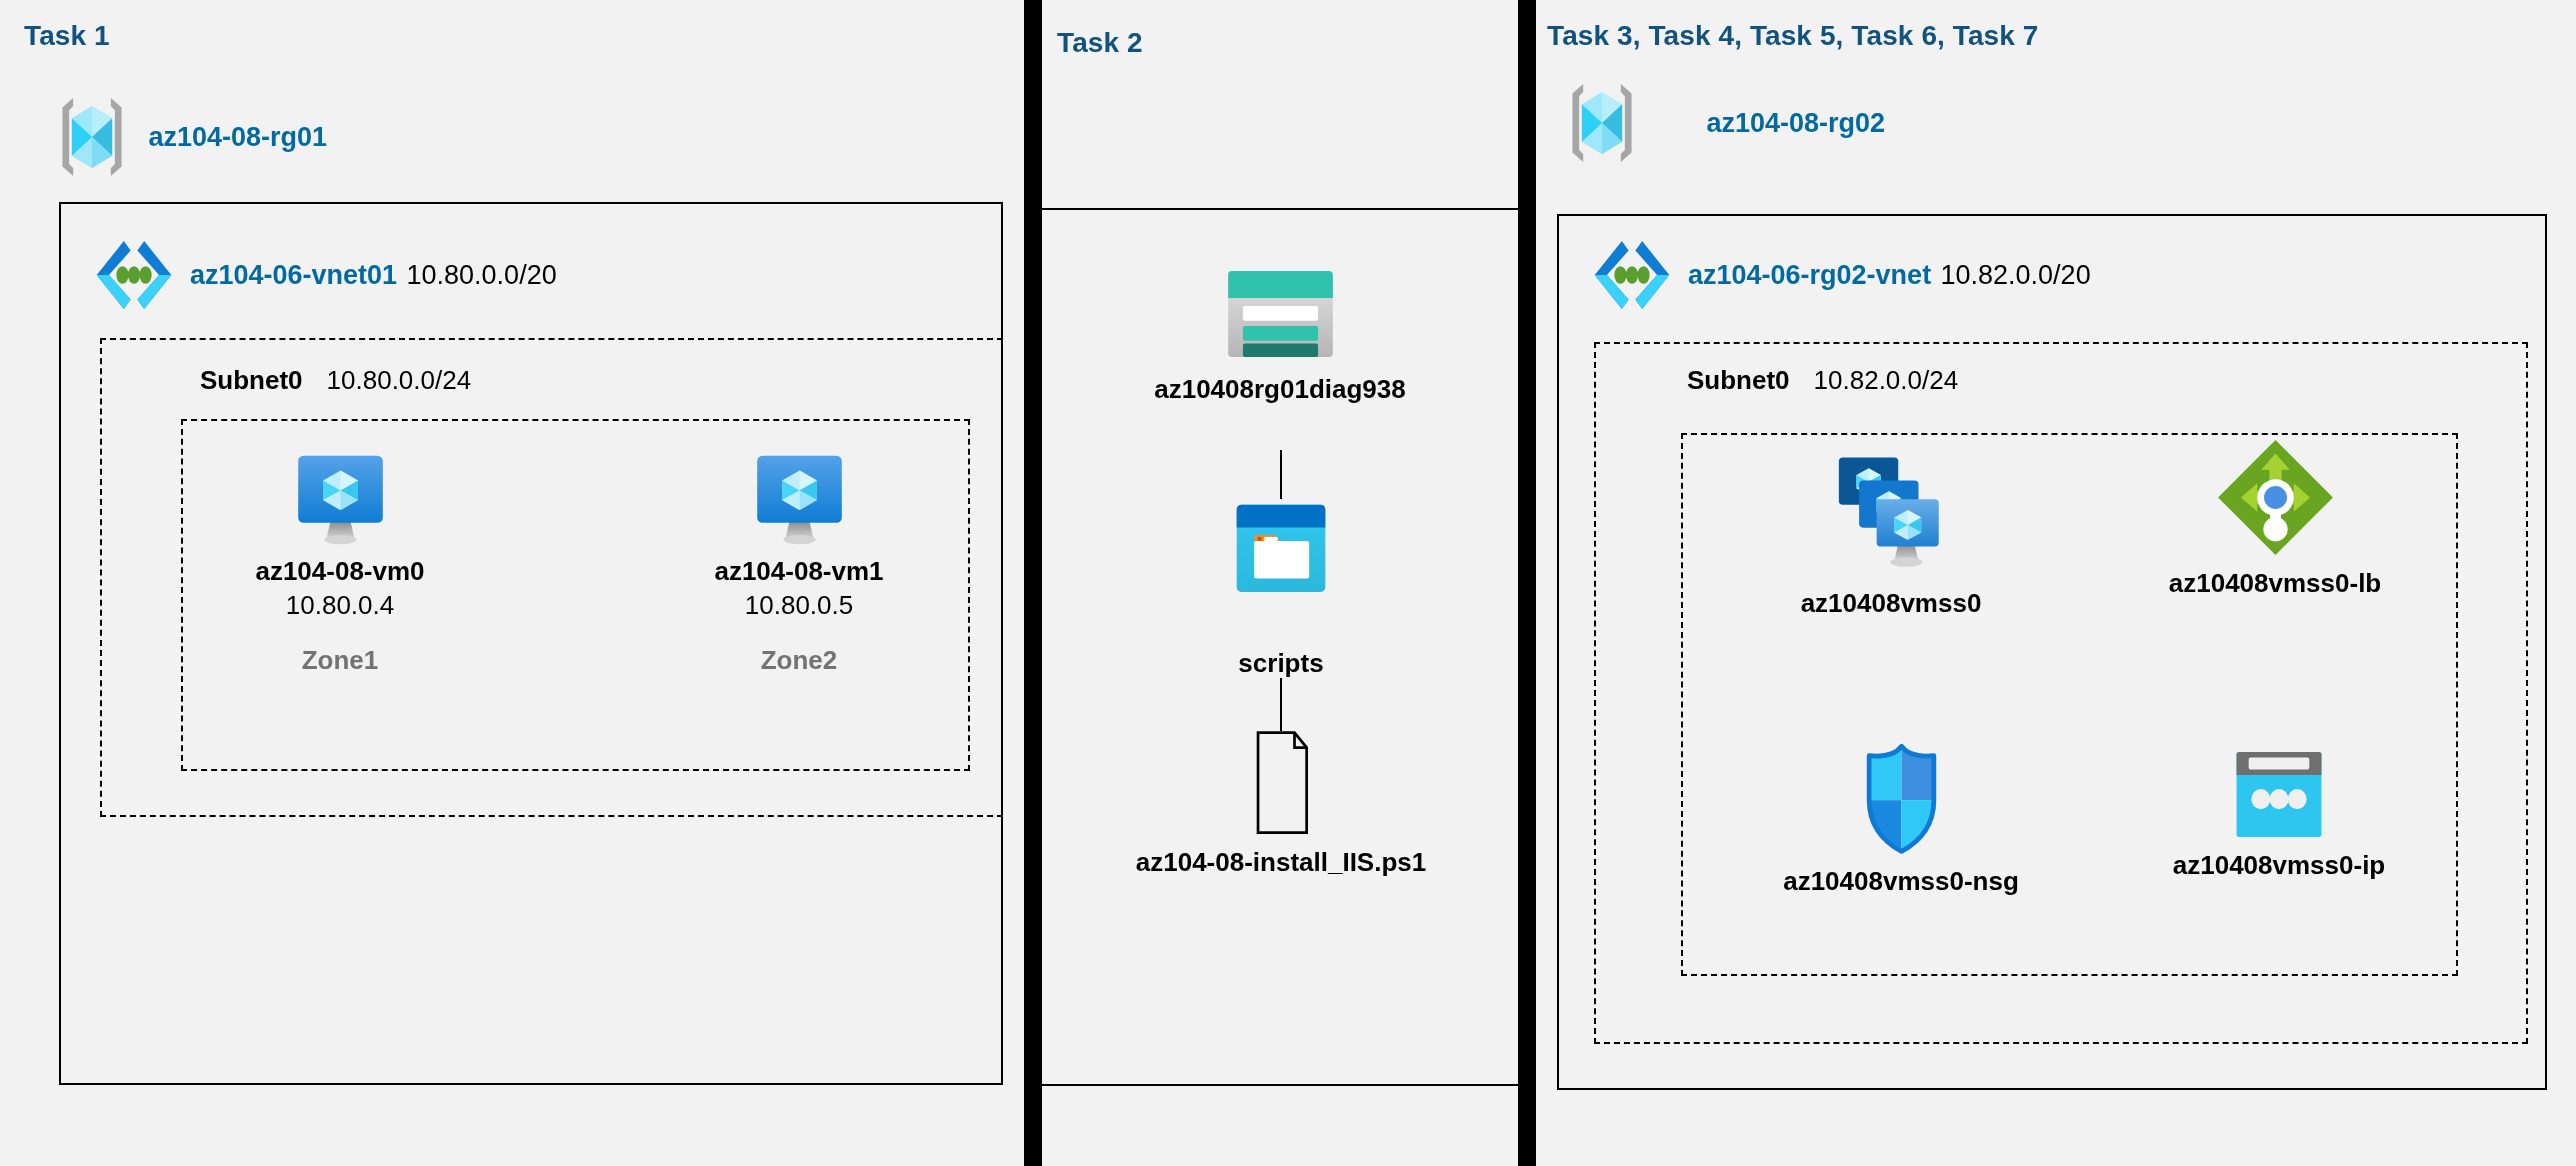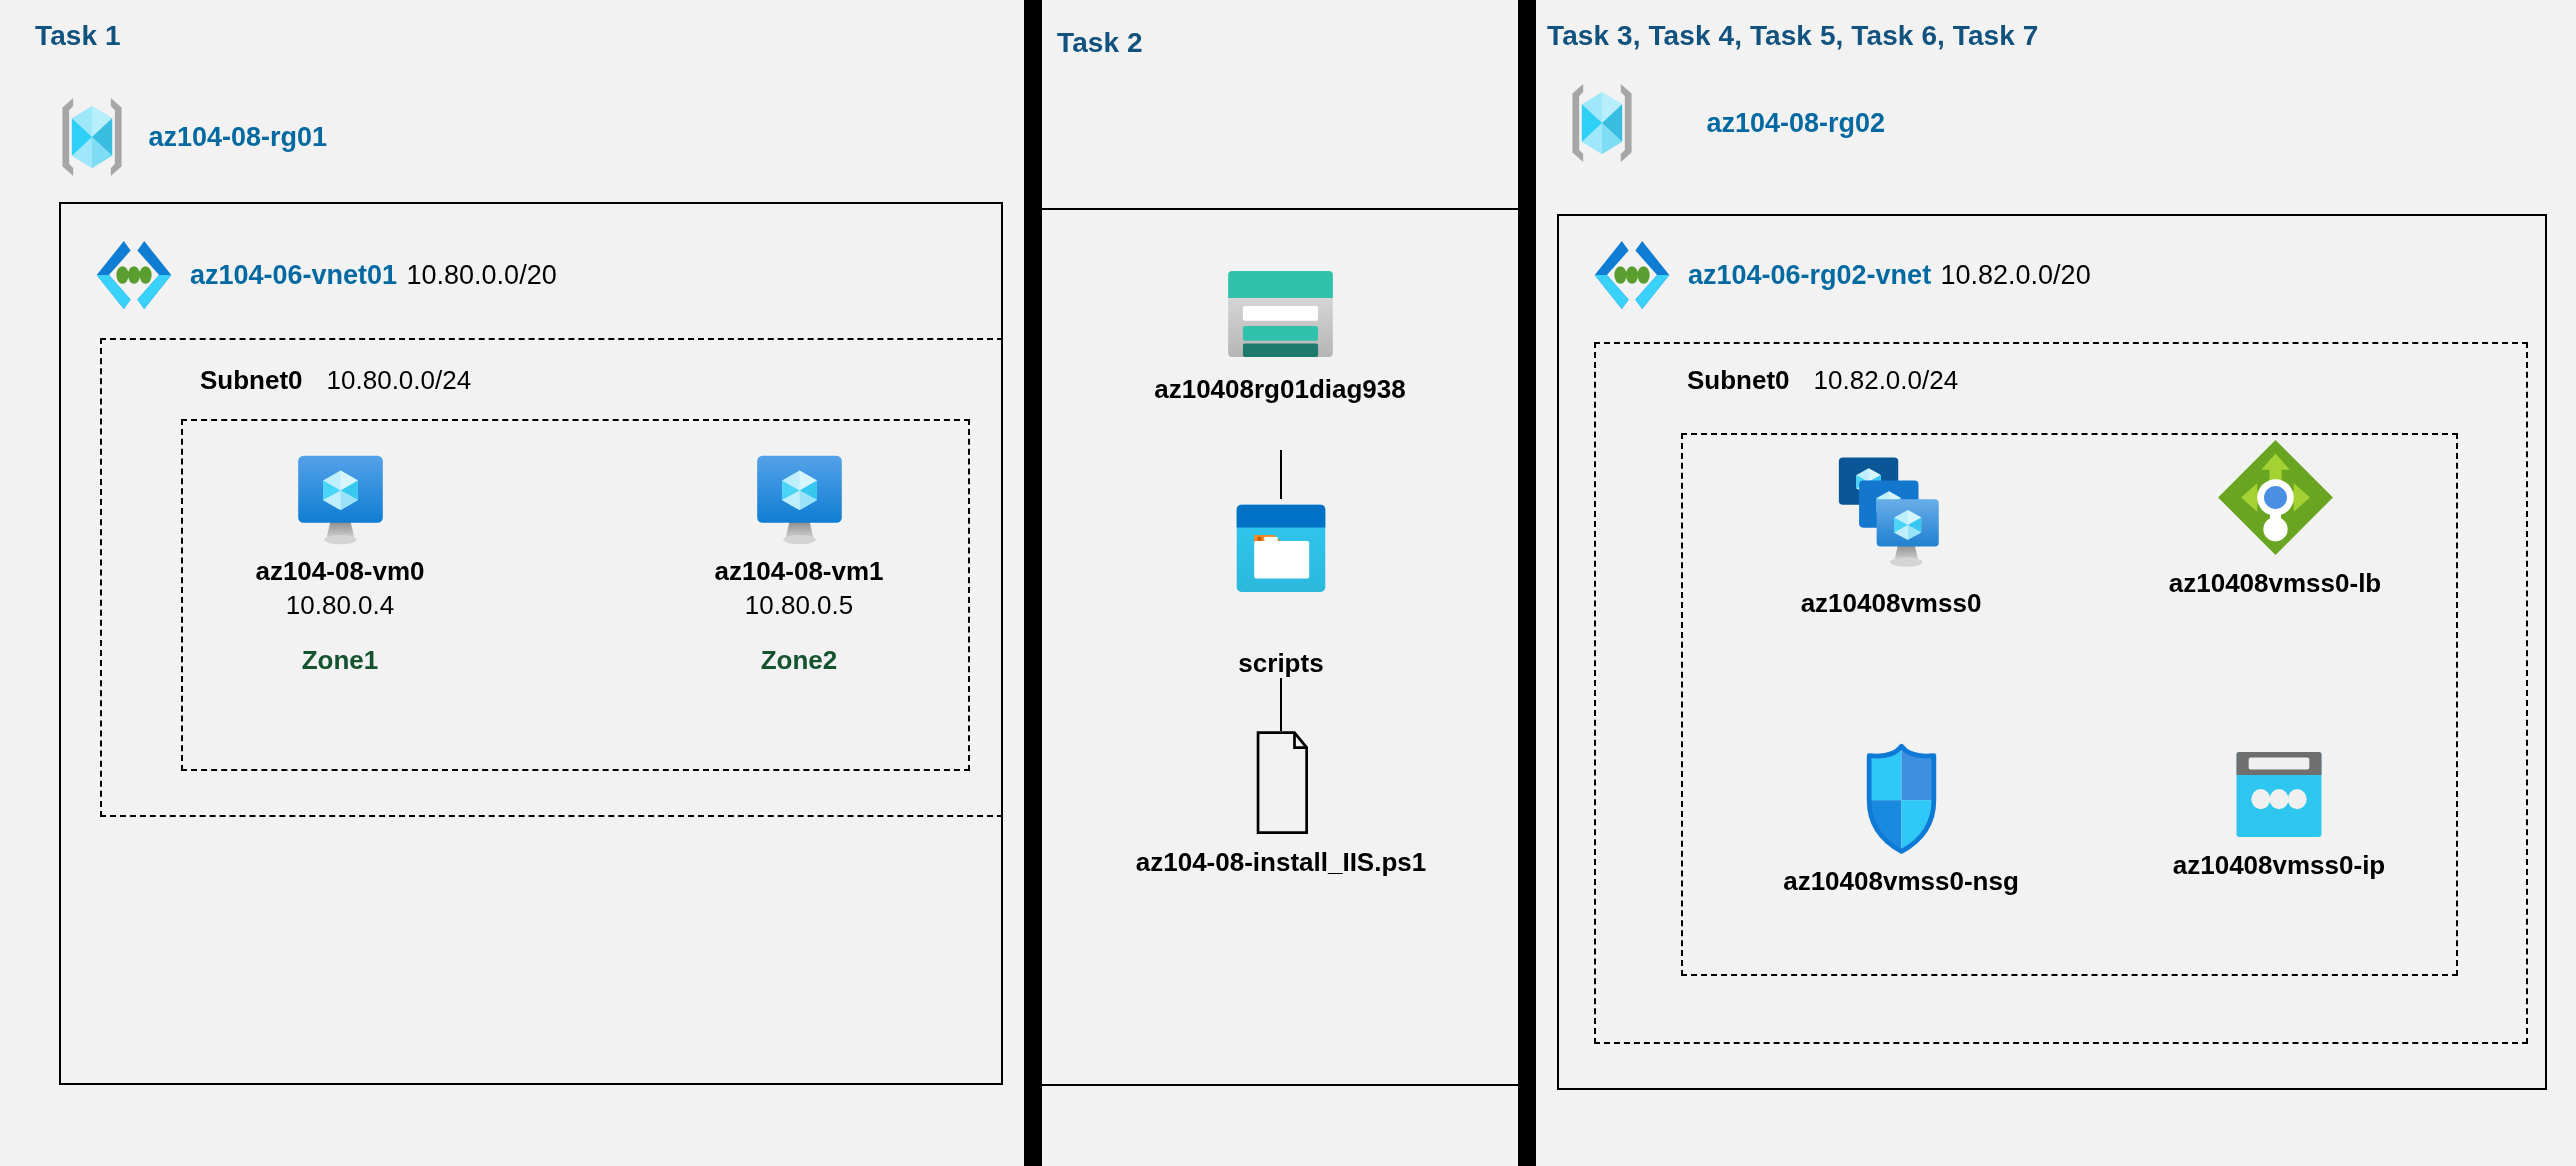--- a/index.html
+++ b/index.html
@@ -99,40 +99,40 @@
   .node-sub {
     font-weight: normal;
     font-size: 26px;
     color: #000;
     white-space: nowrap;
     margin-top: 2.7px;
   }
   .node-zone {
     font-weight: bold;
     font-size: 26px;
-    color: #14532d;
+    color: #737373;
     white-space: nowrap;
     margin-top: 24px;
   }
   .connector {
     position: absolute;
     width: 2px;
     background: #000;
   }
   .icon-wrap { display: block; line-height: 0; }
 </style>
 </head>
 <body>
 
 <div id="canvas">
 
   <div class="col-divider" style="left:1024px;"></div>
   <div class="col-divider" style="left:1518px;"></div>
 
-  <div class="task-title" style="left:35px; top:20px;">Task 1</div>
+  <div class="task-title" style="left:24px; top:20px;">Task 1</div>
 
   <div class="hdr-row" style="left:53px; top:94px;">
     <span class="icon-wrap">
       <svg width="78" height="86" viewBox="0 0 116 128">
         <path d="M30 6 L14 20 L14 108 L30 122 L30 110 L24 104 L24 24 L30 18 Z" fill="#a6a6a6"></path>
         <path d="M86 6 L102 20 L102 108 L86 122 L86 110 L92 104 L92 24 L86 18 Z" fill="#a6a6a6"></path>
         <path d="M58 18 L88 36 L88 92 L58 110 L28 92 L28 36 Z" fill="#9fe8fb"></path>
         <path d="M58 18 L88 36 L58 64 Z" fill="#b8eefc"></path>
         <path d="M88 36 L88 92 L58 64 Z" fill="#38bde0"></path>
         <path d="M58 64 L88 92 L58 110 Z" fill="#7fdcf5"></path>

